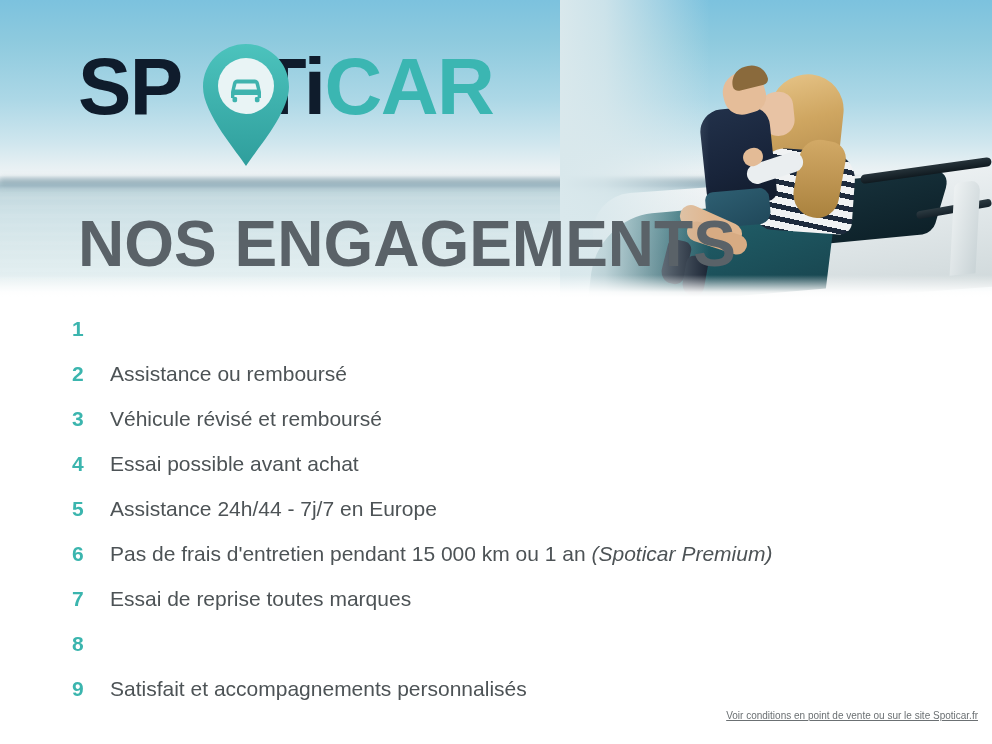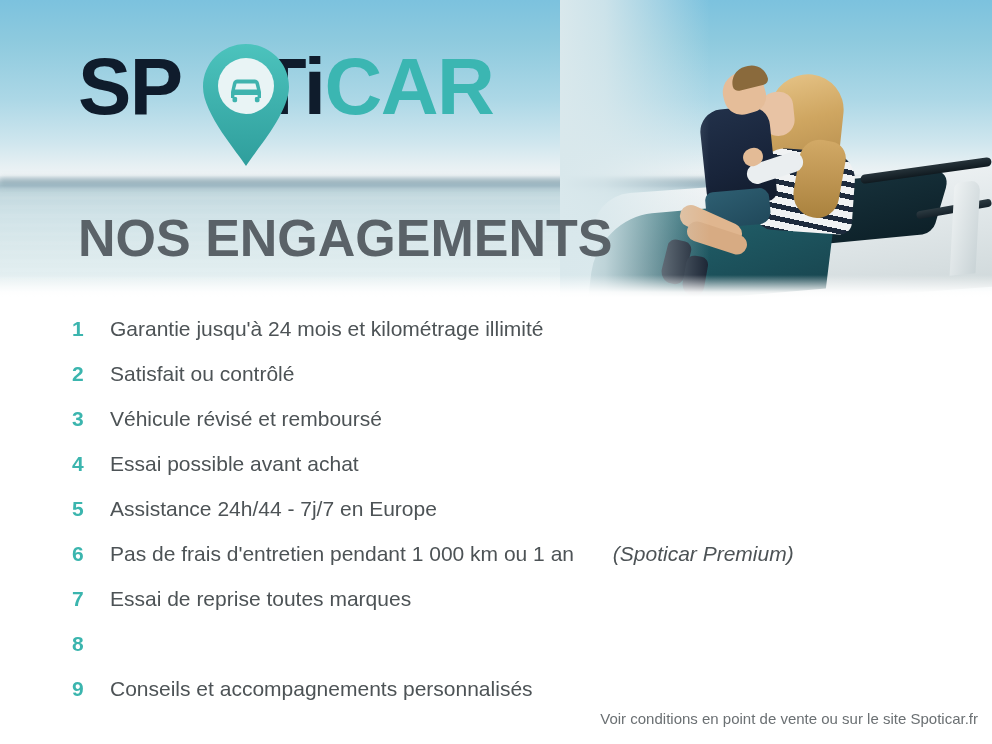--- a/index.html
+++ b/index.html
@@ -322,21 +322,21 @@
     width: 90px;
     height: 126px;
   }
 
   
   .headline {
     position: absolute;
     left: 78px;
     top: 212px;
     font-family: "Liberation Sans", sans-serif;
-    font-size: 52px;
+    font-size: 64px;
     font-weight: bold;
     letter-spacing: 0px;
     color: #5a6268;
     line-height: 1;
     white-space: nowrap;
   }
 
   
   .list {
     position: absolute;
@@ -358,31 +358,31 @@
     color: #3bb5ae;
     line-height: 1;
   }
   .item-text {
     font-size: 21px;
     color: #4d5356;
     line-height: 1;
     white-space: nowrap;
   }
   .item-text em {
-    margin-left: 33px;
   }
 
   
   .footer-note {
     position: absolute;
     right: 14px;
     top: 710px;
-    font-size: 15px;
+    font-size: 10px;
     color: #6b7073;
     white-space: nowrap;
+    text-decoration: underline;
   }
 </style>
 </head>
 <body>
 
 <div id="page">
 
   <div class="hero">
     <div class="horizon"></div>
     <div class="sea-shimmer"></div>
@@ -436,50 +436,49 @@
     </svg>
 
     <div class="hero-fade-bottom"></div>
 
     <div class="headline">NOS ENGAGEMENTS</div>
   </div>
 
   <div class="list" id="commitments-list">
       <div class="list-item">
         <span class="item-num">1</span>
-        <span class="item-text"><span>Garantie jusqu'à 24 mois et kilométrage illimité</span></span>
       </div>
       <div class="list-item">
         <span class="item-num">2</span>
-        <span class="item-text"><span>Satisfait ou contrôlé</span></span>
+        <span class="item-text"><span>Assistance ou remboursé</span></span>
       </div>
       <div class="list-item">
         <span class="item-num">3</span>
         <span class="item-text"><span>Véhicule révisé et remboursé</span></span>
       </div>
       <div class="list-item">
         <span class="item-num">4</span>
         <span class="item-text"><span>Essai possible avant achat</span></span>
       </div>
       <div class="list-item">
         <span class="item-num">5</span>
         <span class="item-text"><span>Assistance 24h/44 - 7j/7 en Europe</span></span>
       </div>
       <div class="list-item">
         <span class="item-num">6</span>
-        <span class="item-text"><span>Pas de frais d'entretien pendant 1 000 km ou 1 an </span><em>(Spoticar Premium)</em></span>
+        <span class="item-text"><span>Pas de frais d'entretien pendant 15 000 km ou 1 an </span><em>(Spoticar Premium)</em></span>
       </div>
       <div class="list-item">
         <span class="item-num">7</span>
         <span class="item-text"><span>Essai de reprise toutes marques</span></span>
       </div>
       <div class="list-item">
         <span class="item-num">8</span>
       </div>
       <div class="list-item">
         <span class="item-num">9</span>
-        <span class="item-text"><span>Conseils et accompagnements personnalisés</span></span>
+        <span class="item-text"><span>Satisfait et accompagnements personnalisés</span></span>
       </div>
     </div>
 
   <div class="footer-note">Voir conditions en point de vente ou sur le site Spoticar.fr</div>
 
 </div>
 
 </body></html>

